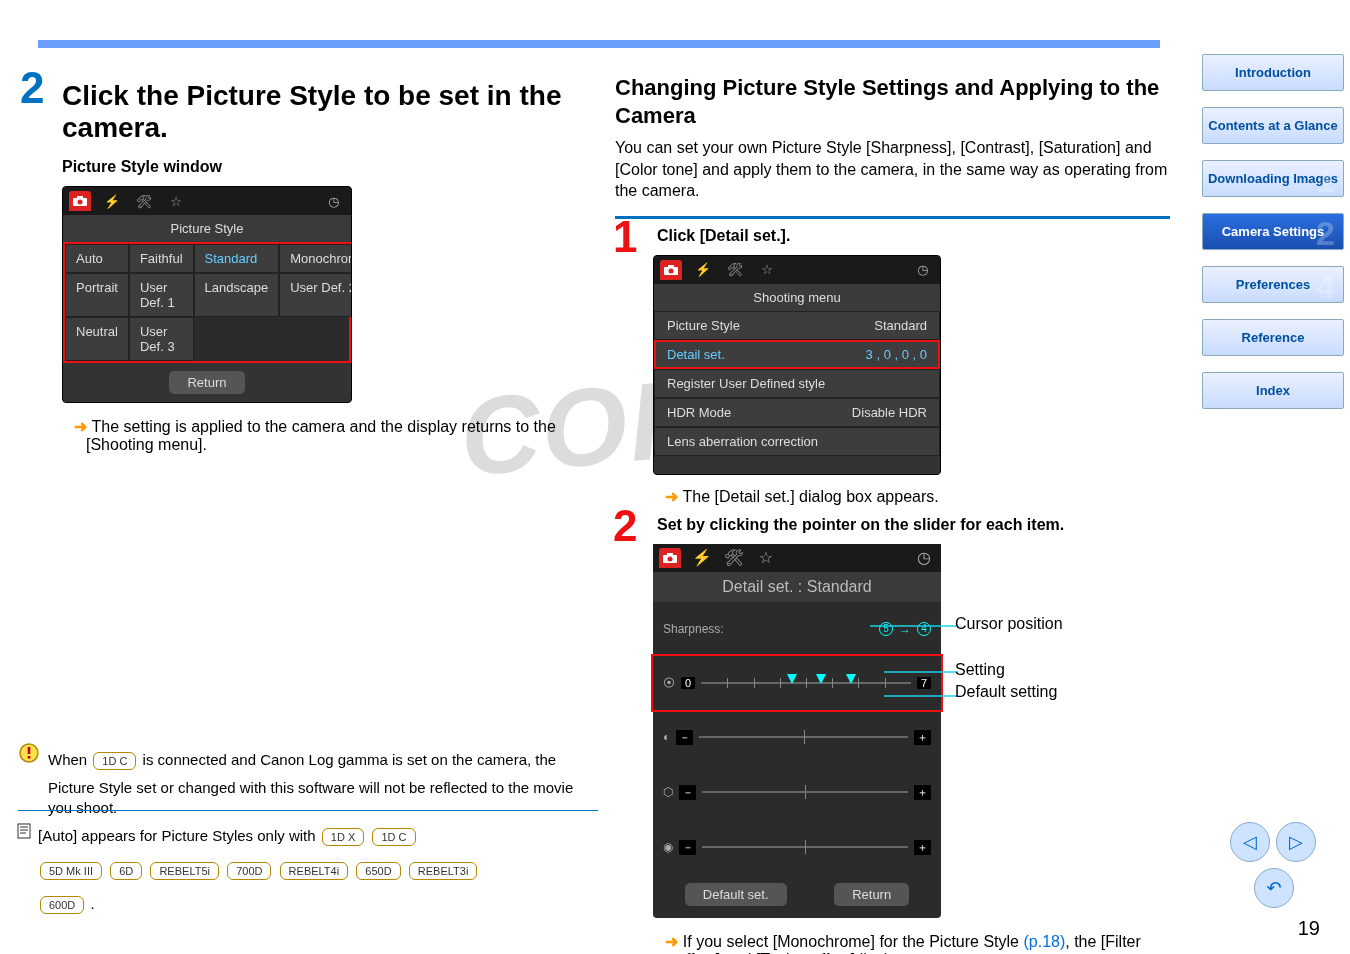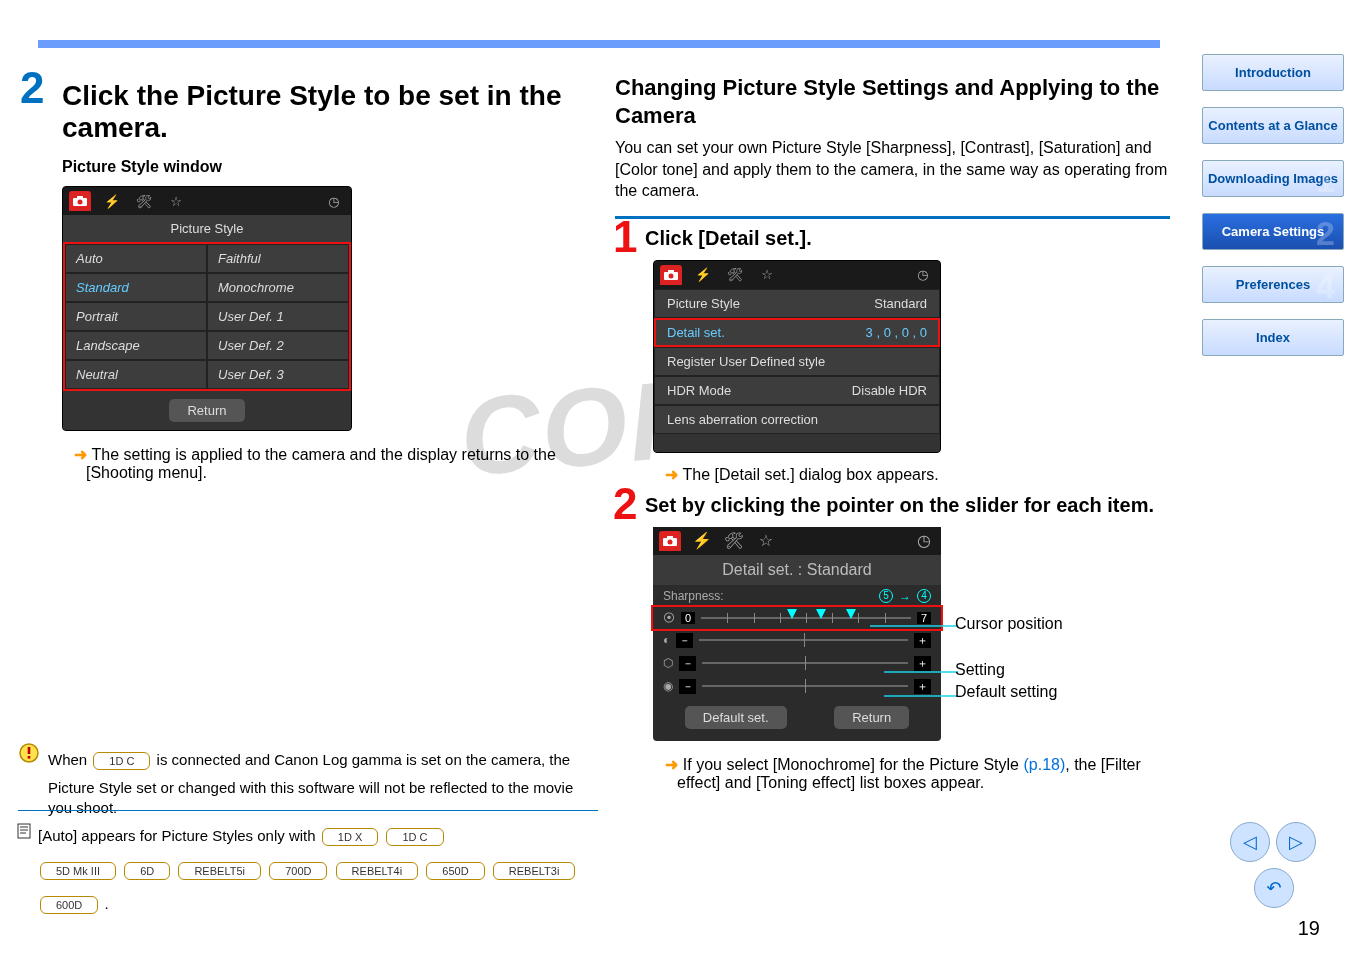--- a/index.html
+++ b/index.html
@@ -9,50 +9,50 @@
   .content-right { position: absolute; left: 615px; top: 74px; width: 555px; }
   .step-num { font-size: 44px; font-weight: bold; line-height: 0.8; position: absolute; }
   .step2-left { color: #0070c0; left: 20px; top: 70px; }
   .step-heading { font-size: 28px; font-weight: bold; margin-left: 42px; padding-top: 6px; }
   .sub-heading { font-size: 16px; font-weight: bold; margin-left: 42px; margin-top: 14px; }
   .win { background: #2b2b2b; border: 1px solid #000; width: 290px; margin-left: 42px; margin-top: 10px; border-radius: 4px; overflow: hidden; color: #ddd; font-size: 13px; }
   .win-tabs { display: flex; background: #1a1a1a; height: 28px; align-items: center; padding: 0 6px; gap: 10px; }
   .tab-ico { width: 22px; height: 20px; display: flex; align-items: center; justify-content: center; color: #aaa; }
   .tab-ico.active { background: #d22; color: #fff; border-radius: 3px 3px 0 0; }
   .win-title { text-align: center; padding: 6px 0; background: #3a3a3a; font-size: 13px; }
-  .grid2 { display: grid; grid-template-columns: 1fr 1fr; font-style: italic; }
+  .grid2 { display: grid; grid-template-columns: 1fr 1fr 1fr 1fr; }
   .grid2 > div { background: #3d3d3d; border: 1px solid #222; padding: 6px 10px; font-size: 13px; }
   .grid2 > div.sel { color: #6cf; }
   .red-box { border: 2px solid #e11; }
   .btn-row { display: flex; justify-content: center; padding: 8px; background: #333; }
   .btn-ret { background: #555; color: #ddd; padding: 4px 18px; border-radius: 5px; font-size: 13px; }
   .arrow-note { margin-left: 54px; margin-top: 14px; font-size: 16px; text-indent: -12px; padding-left: 12px; }
   .arrow { color: #f90; font-weight: bold; }
   .watermark { position: absolute; left: 460px; top: 360px; font-size: 110px; color: #dcdcdc; font-weight: bold; font-style: italic; transform: rotate(-5deg); pointer-events: none; letter-spacing: 2px; }
   .h2 { font-size: 22px; font-weight: bold; line-height: 1.25; }
   .body-p { font-size: 16px; margin-top: 8px; line-height: 1.35; }
   .hr-blue { height: 3px; background: #0070c0; margin: 14px 0 8px 0; }
-  .step-heading-r { font-size: 20px; font-weight: bold; margin-left: 30px; }
+  .step-heading-r { font-size: 16px; font-weight: bold; margin-left: 42px; }
   .win2 { background: #2b2b2b; border: 1px solid #000; width: 288px; margin-left: 38px; margin-top: 10px; border-radius: 4px; overflow: hidden; color: #ddd; font-size: 13px; }
   .menu-row { display: flex; justify-content: space-between; background: #3d3d3d; border: 1px solid #222; padding: 6px 12px; }
   .menu-row.highlight { outline: 2px solid #e11; outline-offset: -2px; }
   .callouts { position: absolute; left: 955px; top: 615px; font-size: 16px; }
   .callouts div { margin-bottom: 28px; }
   .slider-panel { width: 288px; margin-left: 38px; margin-top: 10px; background: #2b2b2b; border-radius: 4px; padding-bottom: 4px; }
   .slider-title { text-align: center; color: #bbb; padding: 6px; font-size: 16px; background: #3a3a3a; }
-  .slider-row { display: flex; align-items: center; padding: 4px 10px; gap: 6px; color: #aaa; font-size: 12px; }
+  .slider-row { display: flex; align-items: center; padding: 20px 10px; gap: 6px; color: #aaa; font-size: 12px; }
   .slider-track { flex: 1; height: 2px; background: #666; position: relative; }
   .tick { position: absolute; top: -4px; width: 1px; height: 10px; background: #888; }
   .slider-row.hl { outline: 2px solid #e11; outline-offset: 0; }
   .btn-row2 { display: flex; justify-content: space-around; padding: 8px; }
   .circ-marker { display: inline-block; width: 14px; height: 14px; border: 1.5px solid #0ff; border-radius: 50%; text-align: center; font-size: 10px; line-height: 12px; color: #0ff; }
   .note-text { position: absolute; left: 48px; top: 744px; width: 540px; font-size: 15px; line-height: 1.35; }
   .note2-text { position: absolute; left: 38px; top: 820px; width: 560px; font-size: 15px; line-height: 1.6; }
   .hr-thin { position: absolute; left: 18px; top: 810px; width: 580px; height: 1px; background: #0070c0; }
-  .chip { display: inline-block; border: 1.6px solid #b58a00; border-radius: 6px; padding: 0 15px; font-size: 11px; color: #333; background: #fff; margin: 8px 2px; height: 18px; line-height: 16px; vertical-align: middle; }
+  .chip { display: inline-block; border: 1.6px solid #b58a00; border-radius: 6px; padding: 0 8px; font-size: 11px; color: #333; background: #fff; margin: 8px 2px; height: 18px; line-height: 16px; vertical-align: middle; }
   .arrow-note-r { margin-left: 50px; margin-top: 12px; font-size: 16px; text-indent: -12px; padding-left: 12px; }
   .plink { color: #0070e0; }
   .sidebar { position: absolute; right: 6px; top: 54px; width: 142px; }
   .sb-btn { display: block; width: 100%; background: linear-gradient(#eaf1ff, #c8dbff); border: 1px solid #8ab; color: #0050a0; font-weight: bold; font-size: 13px; text-align: center; padding: 10px 4px; margin-bottom: 16px; border-radius: 2px; position: relative; }
   .sb-btn.active { background: linear-gradient(#2a6fe0, #1a4fb0); color: #fff; }
   .sb-ghost { position: absolute; right: 8px; bottom: -4px; font-size: 34px; color: rgba(255,255,255,0.25); font-weight: bold; }
   .nav-circles { position: absolute; right: 34px; bottom: 92px; display: flex; gap: 6px; }
   .nav-c { width: 40px; height: 40px; border-radius: 50%; background: #cde3ff; border: 1px solid #8ac; display: flex; align-items: center; justify-content: center; color: #06c; font-size: 18px; }
   .nav-refresh { position: absolute; right: 56px; bottom: 46px; }
   .page-num { position: absolute; right: 30px; bottom: 14px; font-size: 20px; }
@@ -155,20 +155,21 @@
               <rect x="1" y="3" width="14" height="8" rx="1" fill="#fff"></rect>
               <rect x="5" y="1" width="6" height="3" fill="#fff"></rect>
               <circle cx="8" cy="7" r="2.5" fill="#d22"></circle>
             </svg>
           </span>
         <span class="tab-ico">⚡</span>
         <span class="tab-ico">🛠</span>
         <span class="tab-ico">☆</span>
         <span class="tab-ico" style="margin-left:auto">◷</span>
       </div>
+      <div class="win-title">Shooting menu</div>
       <div class="menu-row">
           <span>Picture Style</span>
           <span>Standard</span>
         </div>
       <div class="menu-row highlight" style="color:#6cf">
           <span>Detail set.</span>
           <span>3 , 0 , 0 , 0</span>
         </div>
       <div class="menu-row">
           <span>Register User Defined style</span>
@@ -283,20 +284,21 @@
   <div style="margin-bottom:4px">Setting</div>
   <div>Default setting</div>
 </div>
 
 <div class="sidebar">
   <a class="sb-btn"><span>Introduction</span></a>
   <a class="sb-btn"><span>Contents at a Glance</span></a>
   <a class="sb-btn"><span>Downloading Images</span><span class="sb-ghost">1</span></a>
   <a class="sb-btn active"><span>Camera Settings</span><span class="sb-ghost">2</span></a>
   <a class="sb-btn"><span>Preferences</span><span class="sb-ghost">4</span></a>
+  <a class="sb-btn"><span>Reference</span></a>
   <a class="sb-btn"><span>Index</span></a>
 </div>
 
 <div class="nav-circles">
   <div class="nav-c">◁</div>
   <div class="nav-c">▷</div>
 </div>
 <div class="nav-refresh">
   <div class="nav-c">↶</div>
 </div>

